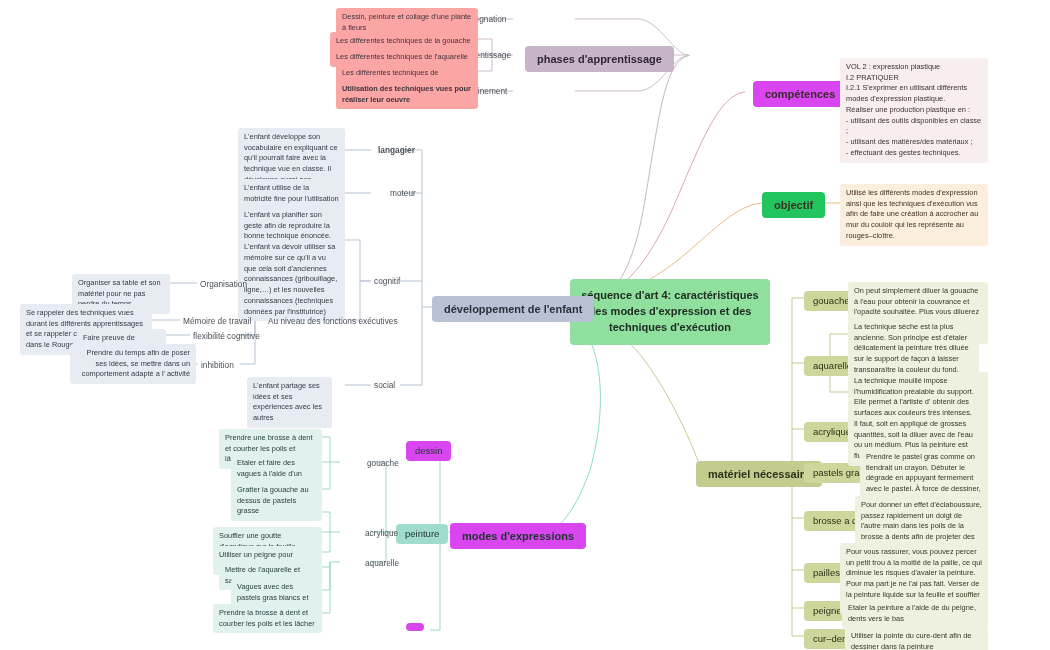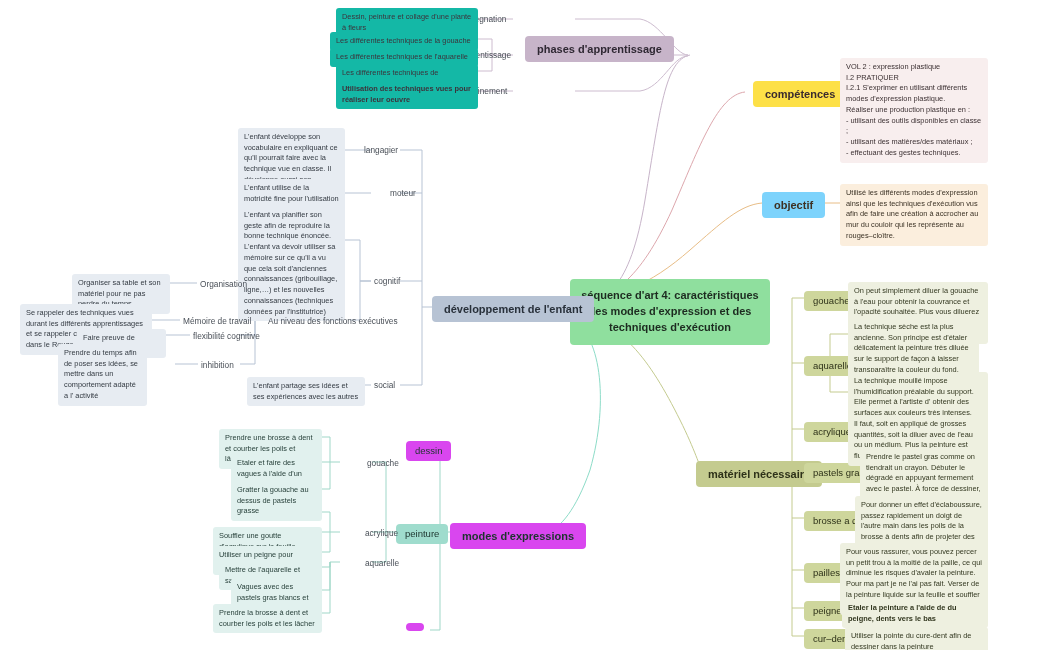--- a/index.html
+++ b/index.html
@@ -21,40 +21,40 @@
   }
 
   
   .chip{
     border-radius:4px;padding:4px 9px;font-size:9.5px;line-height:1.3;
     text-align:center;white-space:nowrap;
   }
   .chip.big{font-size:11px;font-weight:bold;padding:6px 12px;}
 
   .c-purple{background:#c7b4c9;color:#2f2833;}
-  .c-pink{background:#fde047;color:#3a2b2e;}
-  .c-orange{background:#7dd3fc;color:#3d3022;}
+  .c-pink{background:#d946ef;color:#3a2b2e;}
+  .c-orange{background:#22c55e;color:#3d3022;}
   .c-blue{background:#b7c3d4;color:#28303a;}
   .c-teal{background:#d946ef;color:#1d342e;}
   .c-teal-soft{background:#9fdccd;color:#1d342e;}
   .c-olive{background:#c4cb8f;color:#2e3219;}
   .c-olive-lite{background:#ced69c;color:#2e3219;}
 
   
   .sublabel{
     font-size:8.3px;line-height:1.35;color:#4a5058;white-space:nowrap;
     padding:2px 3px;
   }
 
   
   .leaf{
     font-size:7.4px;line-height:1.45;border-radius:3px;padding:4px 6px;
     box-sizing:border-box;
   }
-  .l-purple{background:#14b8a6;color:#3c343c;}
+  .l-purple{background:#fca5a5;color:#3c343c;}
   .l-pink{background:#f8eeee;color:#3c3133;}
   .l-orange{background:#fbeedd;color:#3b3225;}
   .l-blue{background:#e7ecf2;color:#333a42;}
   .l-teal{background:#e1f1ee;color:#27403a;}
   .l-olive{background:#eef0e0;color:#333820;}
 </style>
 </head>
 <body>
 
 <div id="canvas">
@@ -159,21 +159,21 @@
       <path d="M848,470 L860,470" stroke="#c4cb8f"></path>
       <path d="M843,518 L855,518" stroke="#c4cb8f"></path>
       <path d="M827,570 L840,570" stroke="#c4cb8f"></path>
       <path d="M830,608 L842,608" stroke="#c4cb8f"></path>
       <path d="M832,636 L845,636" stroke="#c4cb8f"></path>
     </g>
   </svg>
 
   <div class="node central" style="left:570px;top:279px;width:200px;">séquence d'art 4: caractéristiques des modes d'expression et des techniques d'exécution</div>
 
-  <div class="node chip c-purple big" style="left:525px;top:36px;text-align:right;">phases d'apprentissage</div>
+  <div class="node chip c-purple big" style="left:525px;top:46px;text-align:right;">phases d'apprentissage</div>
 
   <div class="node sublabel" style="left:455px;top:12px;">Imprégnation</div>
   <div class="node sublabel" style="left:455px;top:48px;">Apprentissage</div>
   <div class="node sublabel" style="left:455px;top:84px;">Entrainement</div>
 
   <div class="node leaf l-purple" style="left:336px;top:8px;width:142px;">Dessin, peinture et collage d'une plante à fleurs</div>
   <div class="node leaf l-purple" style="left:330px;top:32px;width:148px;">Les différentes techniques de la gouache</div>
   <div class="node leaf l-purple" style="left:330px;top:48px;width:148px;">Les différentes techniques de l'aquarelle</div>
   <div class="node leaf l-purple" style="left:336px;top:64px;width:142px;">Les différentes techniques de l'acrylique</div>
   <div class="node leaf l-purple" style="left:336px;top:80px;width:142px;font-weight:bold;">Utilisation des techniques vues pour réaliser leur oeuvre</div>
@@ -185,42 +185,42 @@
  Réaliser une production plastique en :
 - utilisant des outils disponibles en classe ;
 - utilisant des matières/des matériaux ;
 - effectuant des gestes techniques.</div>
 
   <div class="node chip c-orange big" style="left:762px;top:192px;">objectif</div>
   <div class="node chip c-blue big" style="left:432px;top:296px;">développement de l'enfant</div>
 
   <div class="node leaf l-orange" style="left:840px;top:184px;width:148px;">Utilisé les différents modes d'expression ainsi que les techniques d'exécution vus afin de faire une création à accrocher au mur du couloir qui les représente au rouges–cloître.</div>
 
-  <div class="node sublabel" style="left:361px;top:143px;">langagier</div>
+  <div class="node sublabel" style="left:375px;top:143px;font-weight:bold;">langagier</div>
   <div class="node sublabel" style="left:371px;top:186px;margin-left:16px;">moteur</div>
   <div class="node sublabel" style="left:371px;top:274px;">cognitif</div>
   <div class="node sublabel" style="left:371px;top:378px;">social</div>
 
   <div class="node leaf l-blue" style="left:238px;top:128px;width:107px;">L'enfant développe son vocabulaire en expliquant ce qu'il pourrait faire avec la technique vue en classe. Il développe aussi son vocabulaire en désignant les matériels nécessaires</div>
   <div class="node leaf l-blue" style="left:238px;top:179px;width:107px;">L'enfant utilise de la motricité fine pour l'utilisation des différents outils utiles pour les techniques</div>
   <div class="node leaf l-blue" style="left:238px;top:206px;width:107px;white-space:pre-line;">L'enfant va planifier son geste afin de reproduire la bonne technique énoncée.
  L'enfant va devoir utiliser sa mémoire sur ce qu'il a vu que cela soit d'anciennes connaissances (gribouillage, ligne,…) et les nouvelles connaissances (techniques données par l'institutrice)</div>
-  <div class="node leaf l-blue" style="left:247px;top:377px;width:118px;">L'enfant partage ses idées et ses expériences avec les autres</div>
+  <div class="node leaf l-blue" style="left:247px;top:377px;width:85px;">L'enfant partage ses idées et ses expériences avec les autres</div>
 
   <div class="node sublabel" style="left:265px;top:314px;">Au niveau des fonctions exécutives</div>
 
   <div class="node sublabel" style="left:197px;top:277px;">Organisation</div>
   <div class="node sublabel" style="left:180px;top:314px;">Mémoire de travail</div>
   <div class="node sublabel" style="left:190px;top:329px;">flexibilité cognitive</div>
   <div class="node sublabel" style="left:198px;top:358px;">inhibition</div>
 
   <div class="node leaf l-blue" style="left:72px;top:274px;width:98px;">Organiser sa table et son matériel pour ne pas perdre du temps</div>
   <div class="node leaf l-blue" style="left:20px;top:304px;width:132px;">Se rappeler des techniques vues durant les différents apprentissages et se rappeler comment nous étions dans le Rouge–cloitre</div>
   <div class="node leaf l-blue" style="left:77px;top:329px;width:89px;">Faire preuve de créativité</div>
-  <div class="node leaf l-blue" style="left:58px;top:344px;width:89px;">Prendre du temps afin de poser ses idées, se mettre dans un comportement adapté a l' activité</div>
+  <div class="node leaf l-blue" style="left:70px;top:344px;width:126px;text-align:right;">Prendre du temps afin de poser ses idées, se mettre dans un comportement adapté a l' activité</div>
 
   <div class="node chip c-teal big" style="left:450px;top:523px;">modes d'expressions</div>
 
   <div class="node chip c-teal" style="left:406px;top:441px;">dessin</div>
   <div class="node chip c-teal-soft" style="left:396px;top:524px;">peinture</div>
   <div class="node chip c-teal" style="left:406px;top:623px;"></div>
 
   <div class="node sublabel" style="left:364px;top:456px;">gouache</div>
   <div class="node sublabel" style="left:362px;top:526px;">acrylique</div>
   <div class="node sublabel" style="left:362px;top:556px;">aquarelle</div>
@@ -247,16 +247,16 @@
   <div class="node chip c-olive-lite" style="left:804px;top:601px;">peigne</div>
   <div class="node chip c-olive-lite" style="left:804px;top:629px;">cur–dent</div>
 
   <div class="node leaf l-olive" style="left:848px;top:282px;width:140px;">On peut simplement diluer la gouache à l'eau pour obtenir la couvrance et l'opacité souhaitée. Plus vous diluerez la couleur, moins elle sera couvrante et opaque.</div>
   <div class="node leaf l-olive" style="left:848px;top:318px;width:131px;">La technique sèche est la plus ancienne. Son principe est d'étaler délicatement la peinture très diluée sur le support de façon à laisser transparaître la couleur du fond.</div>
   <div class="node leaf l-olive" style="left:848px;top:372px;width:140px;">La technique mouillé impose l'humidification préalable du support. Elle permet à l'artiste d' obtenir des surfaces aux couleurs très intenses, de faire fusionner les couleurs et d' effectuer des retraits de peinture sans abîmer le support.</div>
   <div class="node leaf l-olive" style="left:848px;top:415px;width:140px;">Il faut, soit en appliqué de grosses quantités, soit la diluer avec de l'eau ou un médium. Plus la peinture est fluide, mieux elle s'étend.</div>
   <div class="node leaf l-olive" style="left:860px;top:448px;width:128px;">Prendre le pastel gras comme on tiendrait un crayon. Débuter le dégradé en appuyant fermement avec le pastel. À force de dessiner, diminuer lentement la pression jusqu'à l'obtention de lignes plus claires.</div>
   <div class="node leaf l-olive" style="left:855px;top:496px;width:133px;">Pour donner un effet d'éclaboussure, passez rapidement un doigt de l'autre main dans les poils de la brosse à dents afin de projeter des éclaboussures sur la feuille de papier construction.</div>
   <div class="node leaf l-olive" style="left:840px;top:543px;width:148px;">Pour vous rassurer, vous pouvez percer un petit trou à la moitié de la paille, ce qui diminue les risques d'avaler la peinture. Pour ma part je ne l'ai pas fait. Verser de la peinture liquide sur la feuille et souffler proche de la peinture</div>
-  <div class="node leaf l-olive" style="left:842px;top:599px;width:146px;font-weight:bold;">Etaler la peinture a l'aide de du peigne, dents vers le bas</div>
+  <div class="node leaf l-olive" style="left:842px;top:599px;width:146px;">Etaler la peinture a l'aide de du peigne, dents vers le bas</div>
   <div class="node leaf l-olive" style="left:845px;top:627px;width:143px;">Utiliser la pointe du cure-dent afin de dessiner dans la peinture</div>
 
 </div>
 
 </body></html>

